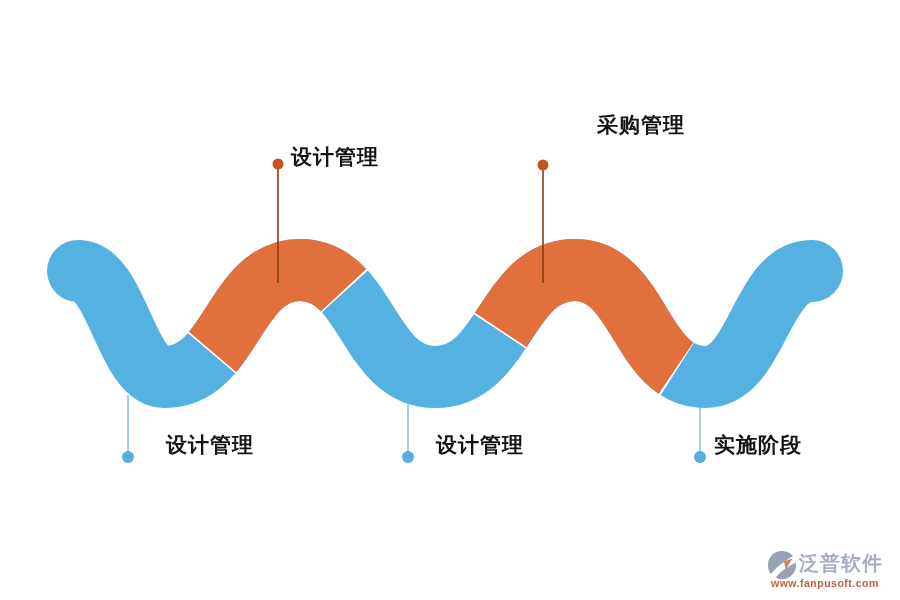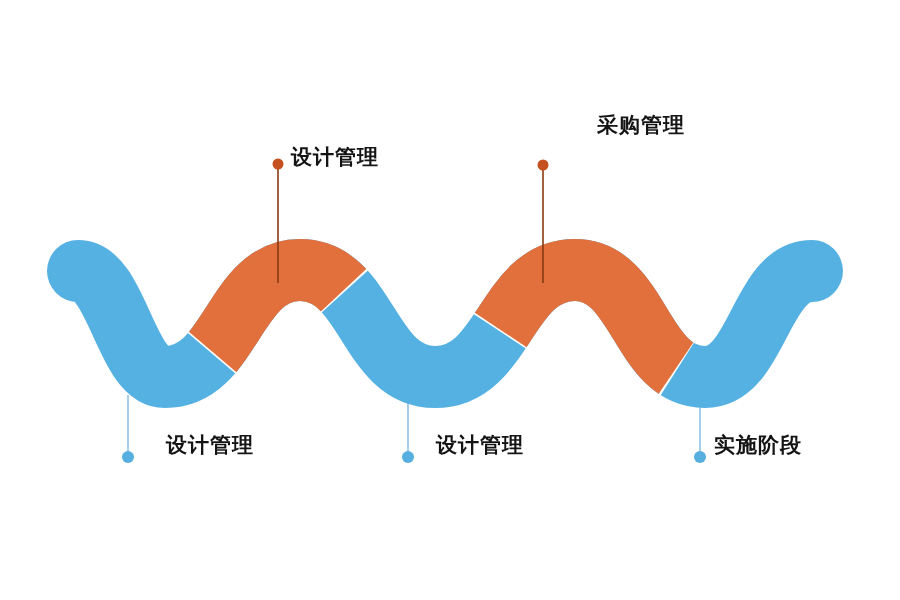--- a/index.html
+++ b/index.html
@@ -74,14 +74,23 @@
     <circle class="dot-bottom" cx="408" cy="457" r="6"></circle>
     <circle class="dot-bottom" cx="700" cy="457" r="6"></circle>
   </svg>
 
   <div class="stage-label lbl-t0">设计管理</div>
   <div class="stage-label lbl-t1">采购管理</div>
   <div class="stage-label lbl-b0">设计管理</div>
   <div class="stage-label lbl-b1">设计管理</div>
   <div class="stage-label lbl-b2">实施阶段</div>
 
+  <div class="logo">
+    <svg class="logo-icon" viewBox="0 0 34 34">
+      <circle cx="17" cy="16" r="15" fill="var(--logo-icon,#9aa2b8)"></circle>
+      <path d="M0 34 C 8 19 18 13 34 3 L34 12 C 21 19 12 24 8 34 Z" fill="#ffffff"></path>
+      <path d="M19 12 L28 9 L21 21 Z" fill="var(--logo-icon-accent,#d4875f)"></path>
+    </svg>
+    <div class="logo-name">泛普软件</div>
+    <div class="logo-url">www.fanpusoft.com</div>
+  </div>
 
 </div>
 
 </body></html>

